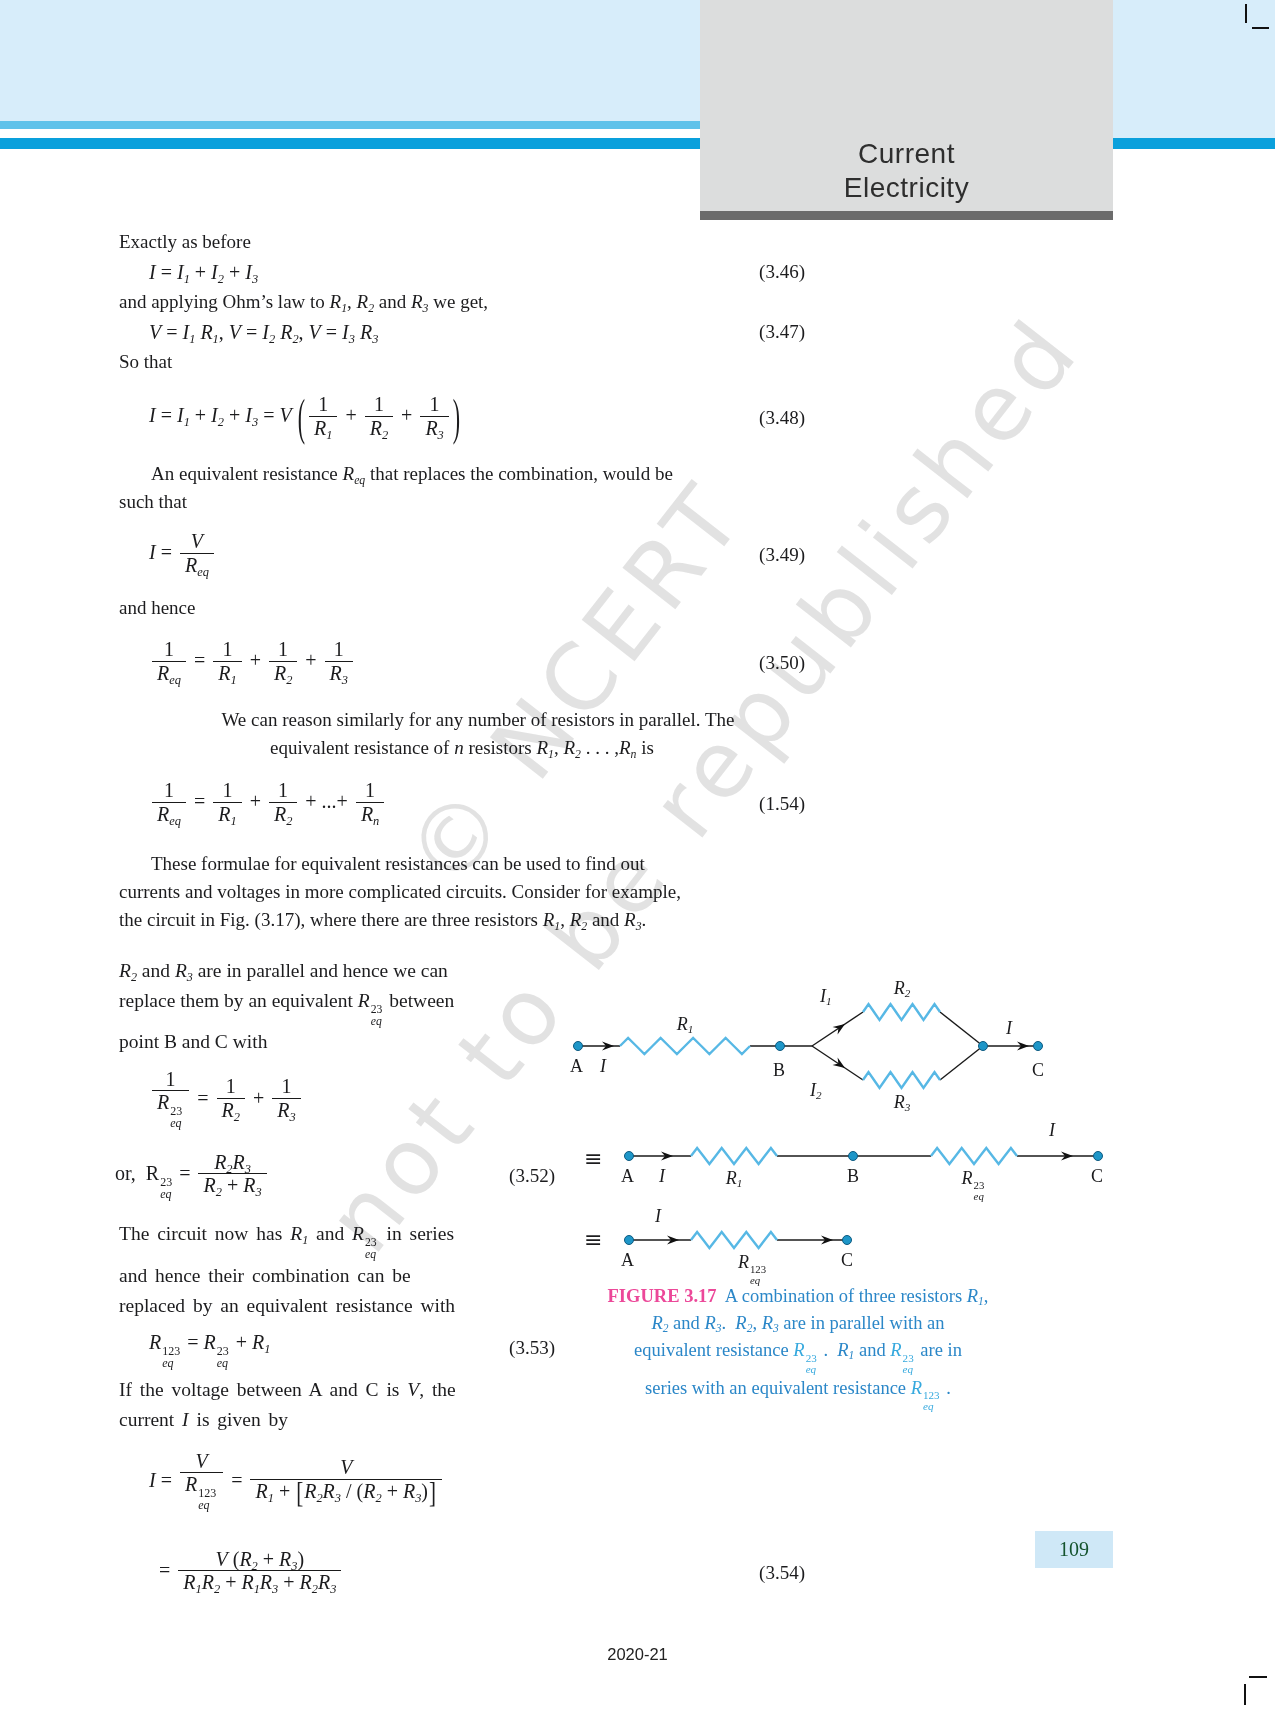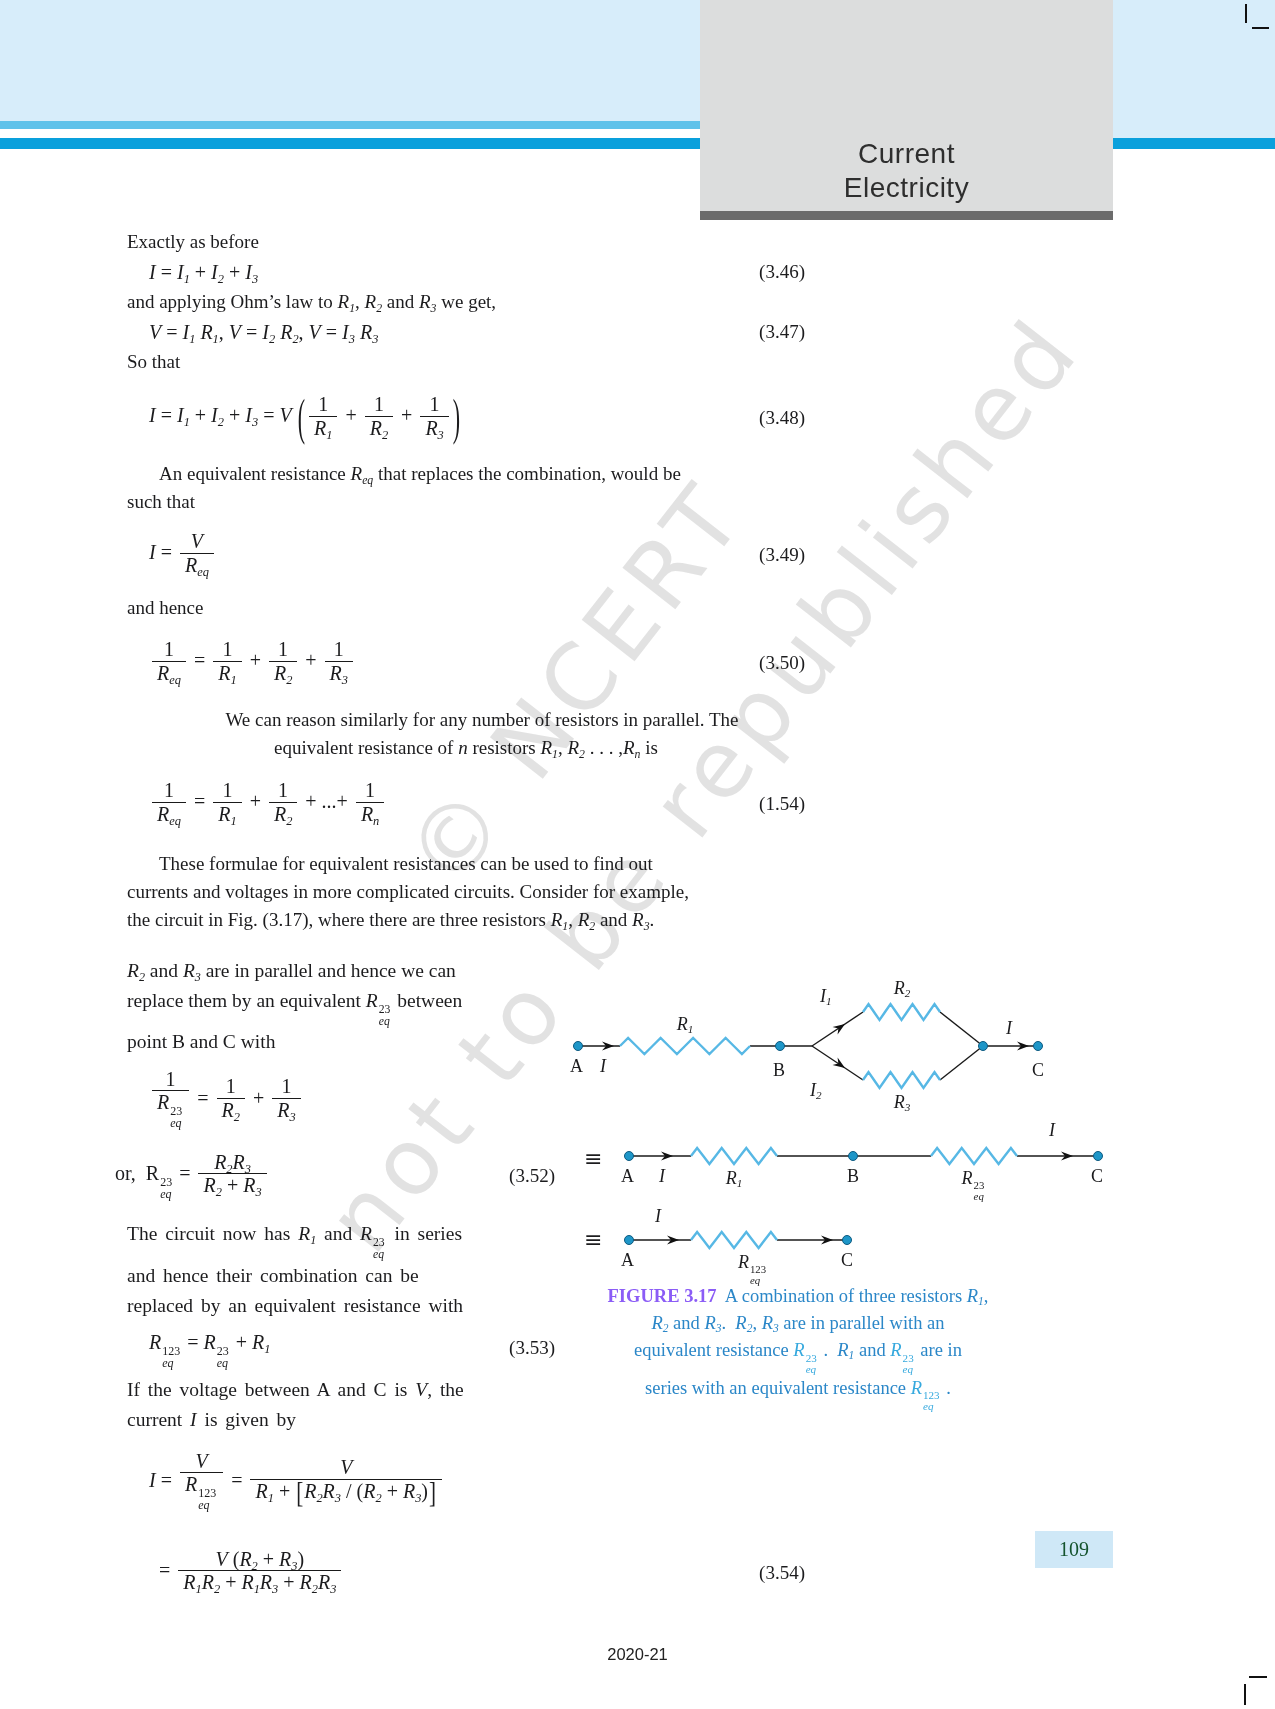--- a/index.html
+++ b/index.html
@@ -22,21 +22,21 @@
   
   .watermark{position:absolute;left:130px;top:600px;width:1020px;z-index:0;
              transform:rotate(-52deg);transform-origin:center;
              display:flex;flex-direction:column;align-items:center;row-gap:55px;
              font-family:"DejaVu Sans",sans-serif;color:#cbcbcb;opacity:0.55;pointer-events:none;}
   .watermark span{white-space:nowrap;font-size:92px;letter-spacing:8px;}
   
   .content{position:absolute;z-index:1;}
   .main-col{left:115px;top:228px;width:690px;font-size:19px;line-height:28px;}
   .left-col{left:115px;top:956px;width:440px;font-size:19.5px;line-height:30px;}
-  .para{margin:0 0 2px 12px;}
+  .para{margin:0 0 2px 4px;}
   .ind{text-indent:32px;}
   .just{word-spacing:3px;}
   .eqrow{position:relative;display:flex;align-items:center;margin:2px 0;}
   .eqm{margin-left:34px;font-size:20px;}
   .eqm.noind{margin-left:0;}
   .eqnum{position:absolute;right:0;font-size:19px;}
   .eqnum54{right:-250px;}
   i{font-style:italic;}
   sub{font-size:62%;line-height:0;vertical-align:-0.3em;font-style:italic;}
   .frac{display:inline-block;vertical-align:middle;text-align:center;line-height:1.12;margin:0 3px;transform:translateY(-2px);}
@@ -48,21 +48,21 @@
   .ssb{display:block;font-style:italic;}
   .bigp{display:inline-block;transform:scaleY(2.35);font-size:22px;vertical-align:middle;padding:0 1px;font-weight:400;}
   .bigb{display:inline-block;transform:scaleY(1.45);font-size:21px;vertical-align:middle;padding:0 1px;}
   
   .circuit{position:absolute;}
   .clabel{position:absolute;font-size:18px;line-height:20px;font-family:"Liberation Serif",serif;color:#1c1c1e;}
   .cc{transform:translateX(-50%);}
   .equiv{position:absolute;font-size:22px;color:#1c1c1e;font-family:"DejaVu Sans",sans-serif;}
   .caption{position:absolute;left:548px;top:1283px;width:500px;text-align:center;
            font-size:18.5px;line-height:27px;color:#2b87c8;}
-  .figlabel{color:#8b5cf6;font-weight:bold;}
+  .figlabel{color:#ec4899;font-weight:bold;}
   .cy{color:#36a9de;}
   
   .pagenum{position:absolute;left:1035px;top:1531px;width:78px;height:37px;background:#cfe8f7;
            display:flex;align-items:center;justify-content:center;font-size:20px;color:#14532d;}
   .year{position:absolute;left:0;top:1645px;width:1275px;text-align:center;
         font-family:"Liberation Sans",sans-serif;font-size:16.5px;color:#222;}
   svg{display:block;}
 </style>
 </head>
 <body>

